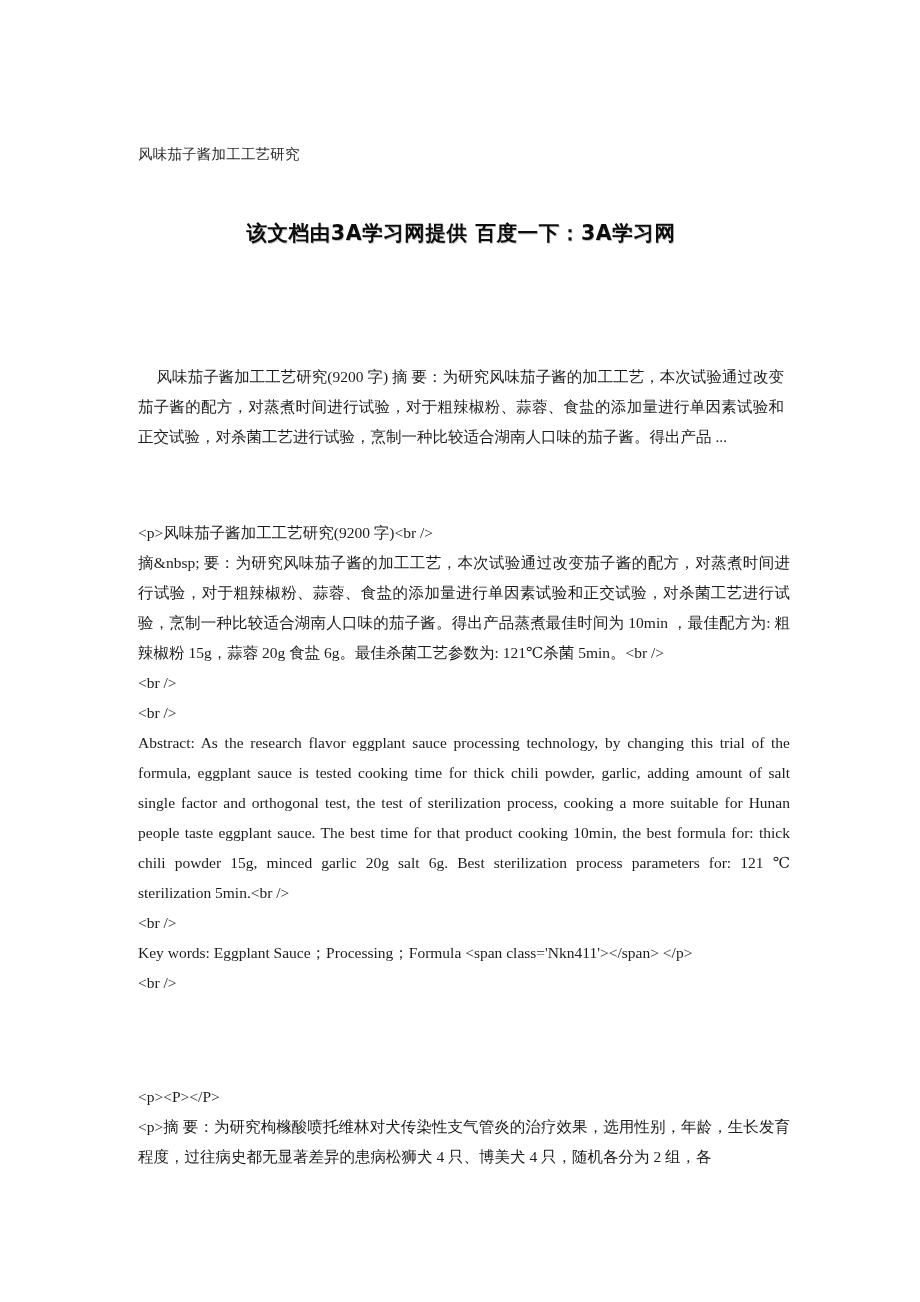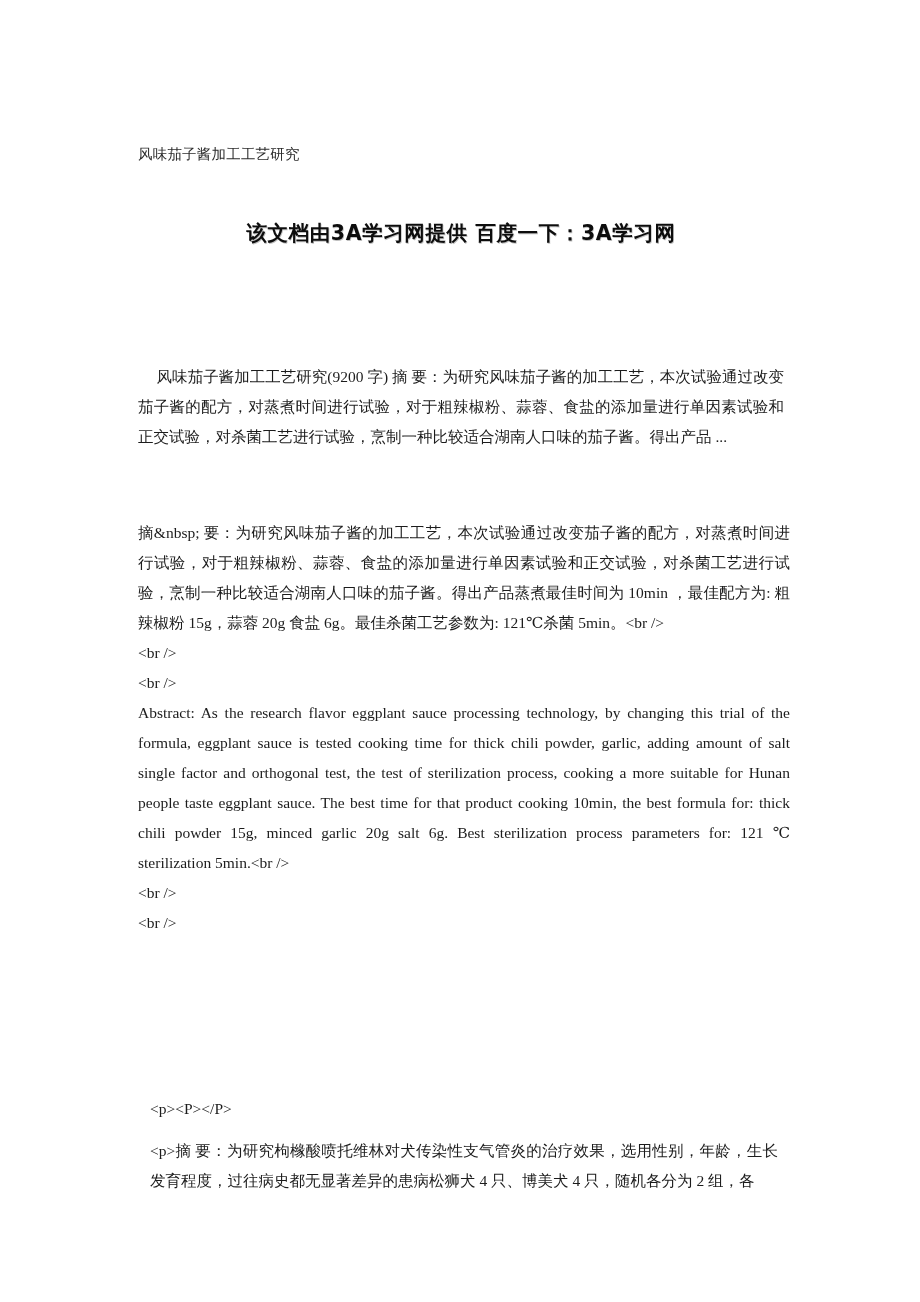--- a/index.html
+++ b/index.html
@@ -108,51 +108,53 @@
   .tail-block {
     position: absolute;
     left: 0;
     top: 1082px;
     width: 652px;
     font-size: 15.5px;
     line-height: 30px;
     color: #1c1c1c;
   }
   .tail-block .ln {
-    margin: 12px;
+    margin: 0;
     text-align: justify;
     text-justify: inter-ideograph;
   }
 </style>
 </head>
 <body>
 
 <div class="page">
   <div class="content">
 
     <div class="doc-header">风味茄子酱加工工艺研究</div>
 
     <div class="promo-banner">该文档由3A学习网提供  百度一下：3A学习网</div>
 
     <div class="abstract-block">风味茄子酱加工工艺研究(9200 字)  摘 要：为研究风味茄子酱的加工工艺，本次试验通过改变茄子酱的配方，对蒸煮时间进行试验，对于粗辣椒粉、蒜蓉、食盐的添加量进行单因素试验和正交试验，对杀菌工艺进行试验，烹制一种比较适合湖南人口味的茄子酱。得出产品 ...</div>
 
     <div class="raw-body">
+      <p class="ln nowrap-ln">&lt;p&gt;风味茄子酱加工工艺研究(9200 字)&lt;br /&gt;</p>
 
       <p class="ln flow">摘&amp;nbsp; 要：为研究风味茄子酱的加工工艺，本次试验通过改变茄子酱的配方，对蒸煮时间进行试验，对于粗辣椒粉、蒜蓉、食盐的添加量进行单因素试验和正交试验，对杀菌工艺进行试验，烹制一种比较适合湖南人口味的茄子酱。得出产品蒸煮最佳时间为 10min ，最佳配方为: 粗辣椒粉 15g，蒜蓉 20g 食盐 6g。最佳杀菌工艺参数为: 121℃杀菌 5min。&lt;br /&gt;</p>
 
       <p class="ln latin">&lt;br /&gt;</p>
 
 
       <p class="ln latin">&lt;br /&gt;</p>
 
 
       <p class="ln latin flow">Abstract: As the research flavor eggplant sauce processing technology, by changing this trial of the formula, eggplant sauce is tested cooking time for thick chili powder, garlic, adding amount of salt single factor and orthogonal test, the test of sterilization process, cooking a more suitable for Hunan people taste eggplant sauce. The best time for that product cooking 10min, the best formula for: thick chili powder 15g, minced garlic 20g salt 6g. Best sterilization process parameters for: 121 ℃ sterilization 5min.&lt;br /&gt;</p>
 
       <p class="ln latin">&lt;br /&gt;</p>
 
+      <p class="ln latin nowrap-ln">Key words: Eggplant Sauce；Processing；Formula &lt;span class='Nkn411'&gt;&lt;/span&gt; &lt;/p&gt;</p>
 
       <p class="ln latin">&lt;br /&gt;</p>
     </div>
 
     <div class="tail-block">
       <p class="ln latin nowrap-ln">&lt;p&gt;&lt;P&gt;&lt;/P&gt;</p>
 
       <p class="ln">&lt;p&gt;摘 要：为研究枸橼酸喷托维林对犬传染性支气管炎的治疗效果，选用性别，年龄，生长发育程度，过往病史都无显著差异的患病松狮犬 4 只、博美犬 4 只，随机各分为 2 组，各</p>
     </div>
 

